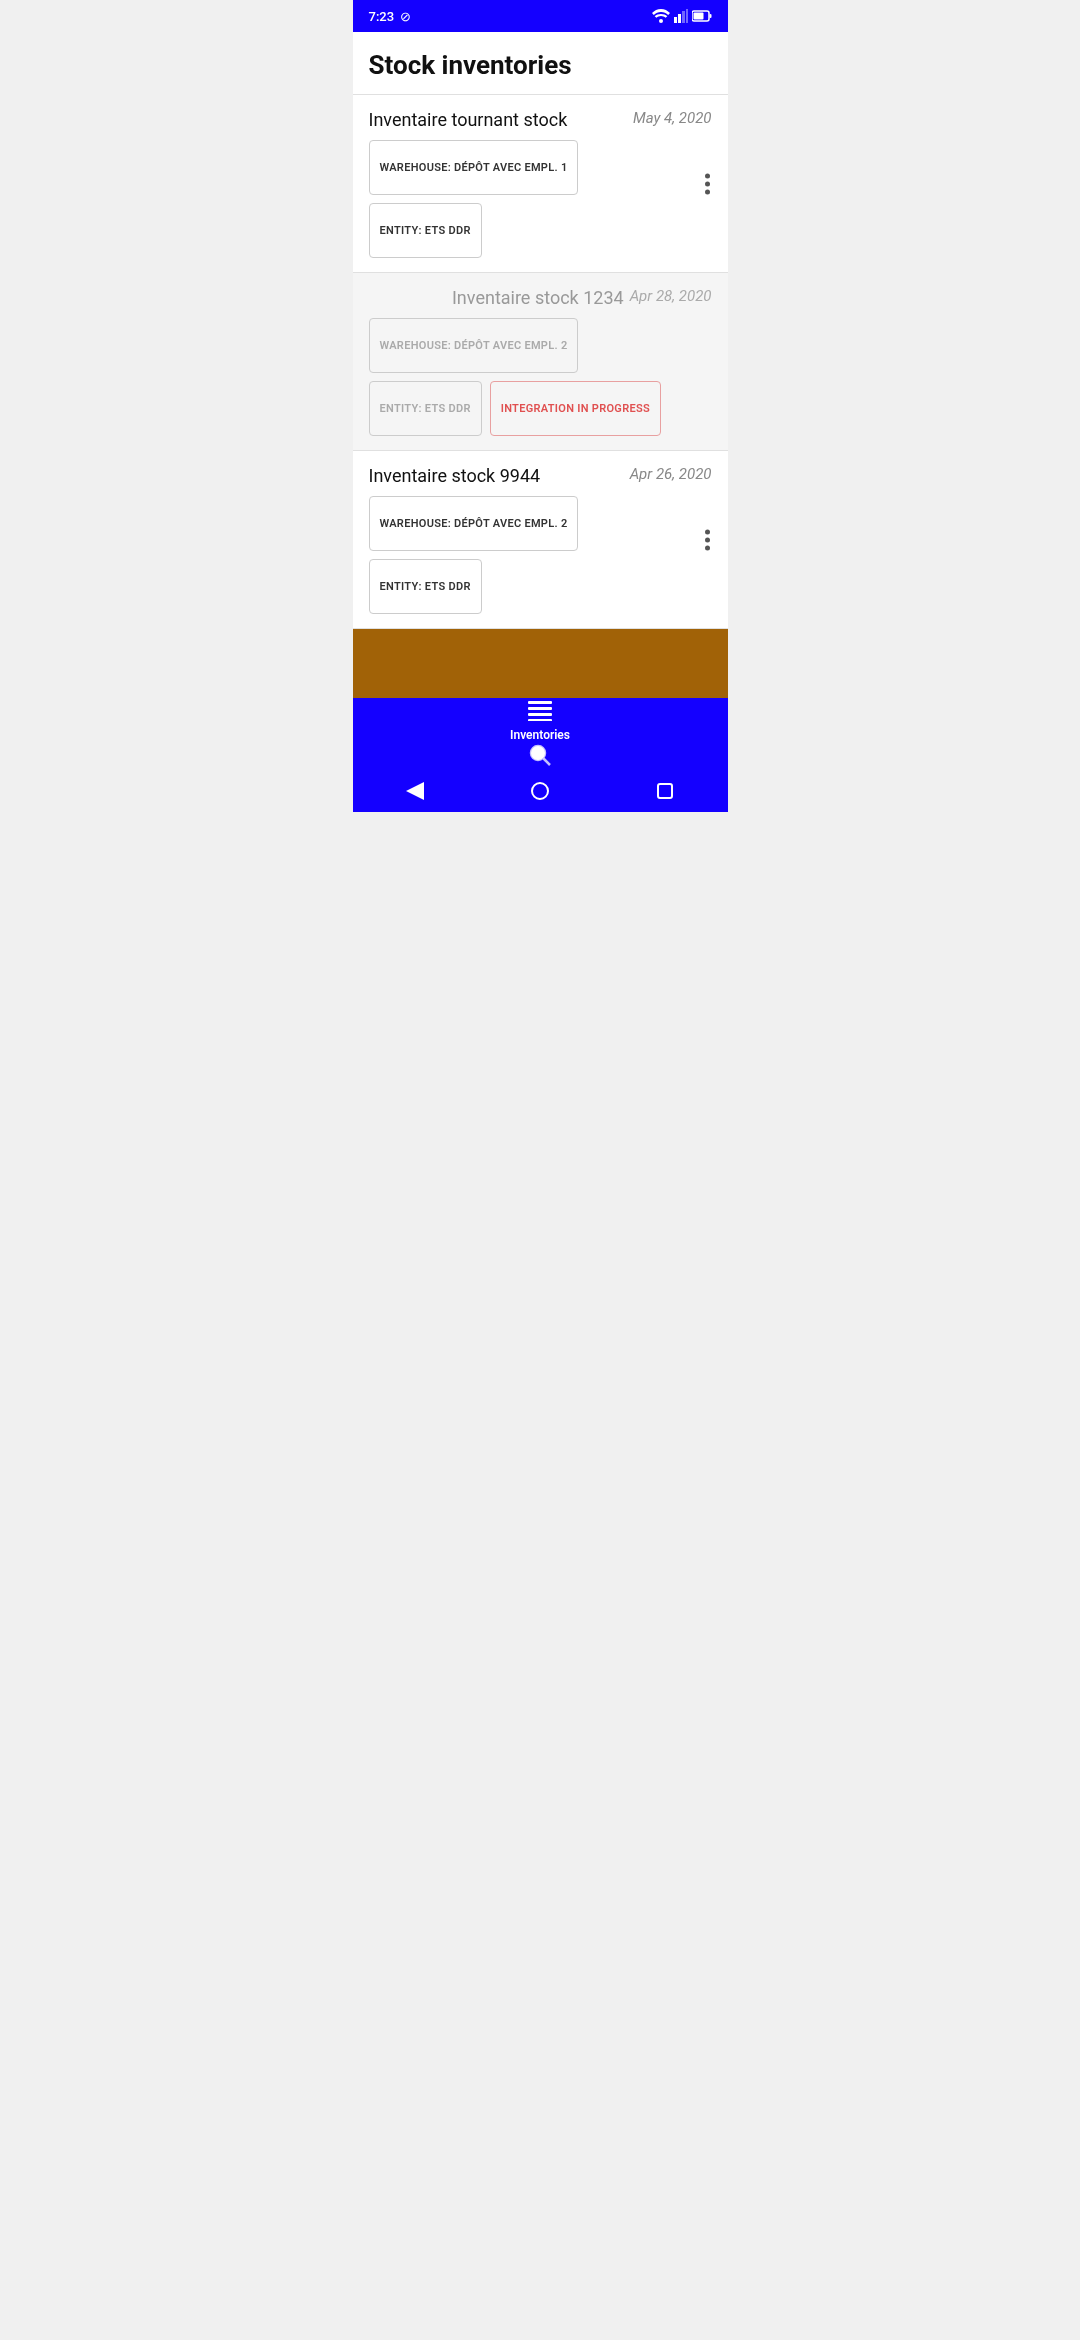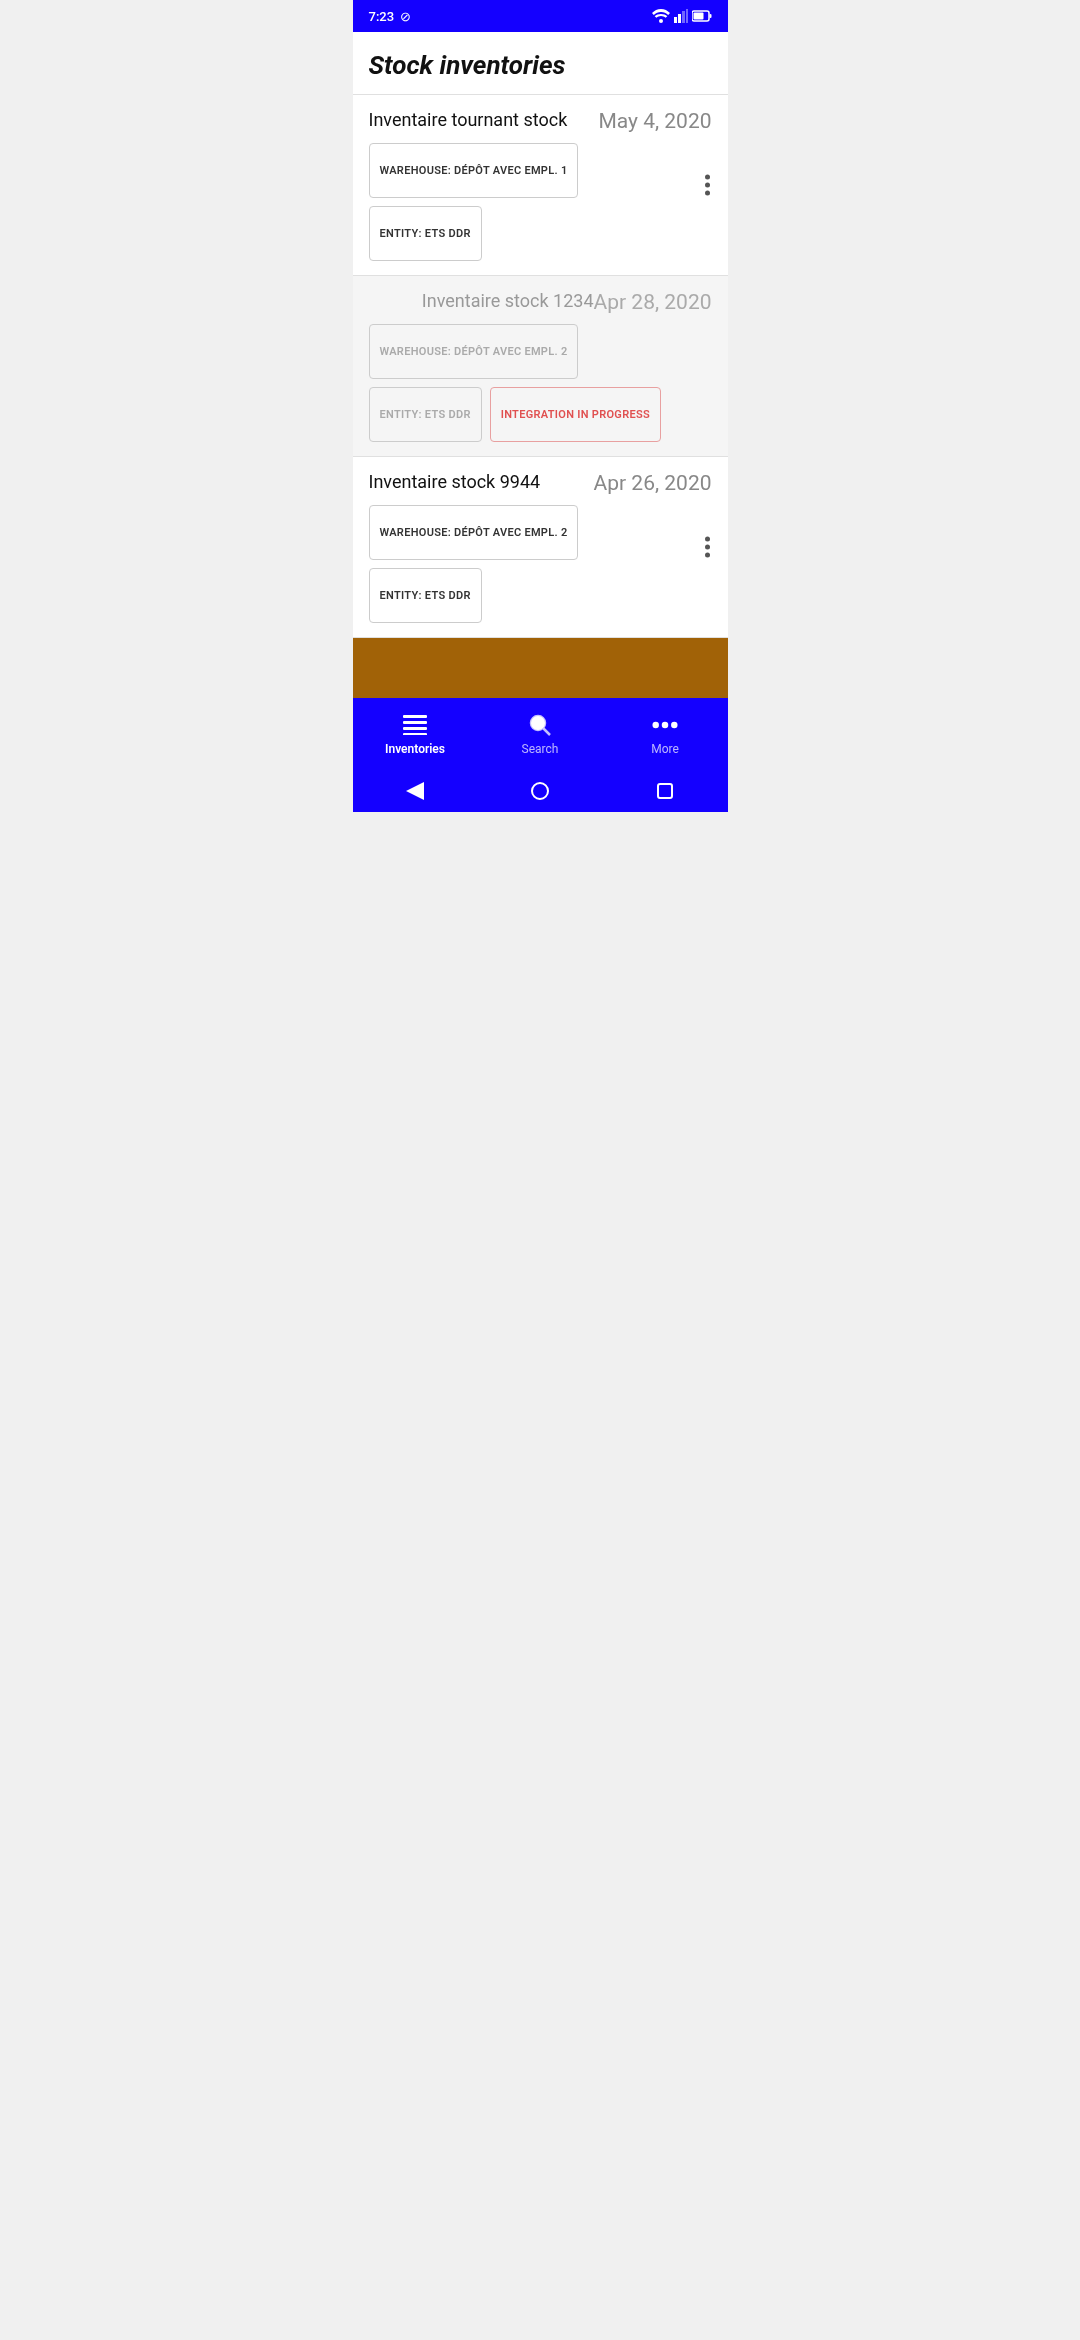--- a/index.html
+++ b/index.html
@@ -42,21 +42,20 @@
       gap: 4px;
       font-size: 12px;
     }
 
     
     .app-header {
       background: white;
       padding: 18px 16px 14px 16px;
       border-bottom: 1px solid #e0e0e0;
       flex-shrink: 0;
-      font-style: italic;
     }
 
     .app-title {
       font-size: 26px;
       font-weight: 700;
       color: #111;
     }
 
     
     .content {
@@ -90,24 +89,25 @@
       font-weight: 400;
       color: #111;
       flex: 1;
     }
 
     .card-title.dimmed {
       color: #999;
     }
 
     .card-date {
-      font-size: 21px;
+      font-size: 15px;
       color: #888;
       white-space: nowrap;
-      margin-left: 0;
+      margin-left: 6px;
+      font-style: italic;
     }
 
     .card-date.dimmed {
       color: #aaa;
     }
 
     .more-icon {
       position: absolute;
       right: 14px;
       top: 50%;
@@ -158,20 +158,21 @@
     }
 
     
     .bottom-nav {
       background: #1400ff;
       height: 72px;
       display: flex;
       align-items: center;
       justify-content: space-around;
       flex-shrink: 0;
+      flex-direction: column;
     }
 
     .nav-item {
       display: flex;
       flex-direction: column;
       align-items: center;
       gap: 4px;
       cursor: pointer;
       flex: 1;
     }

